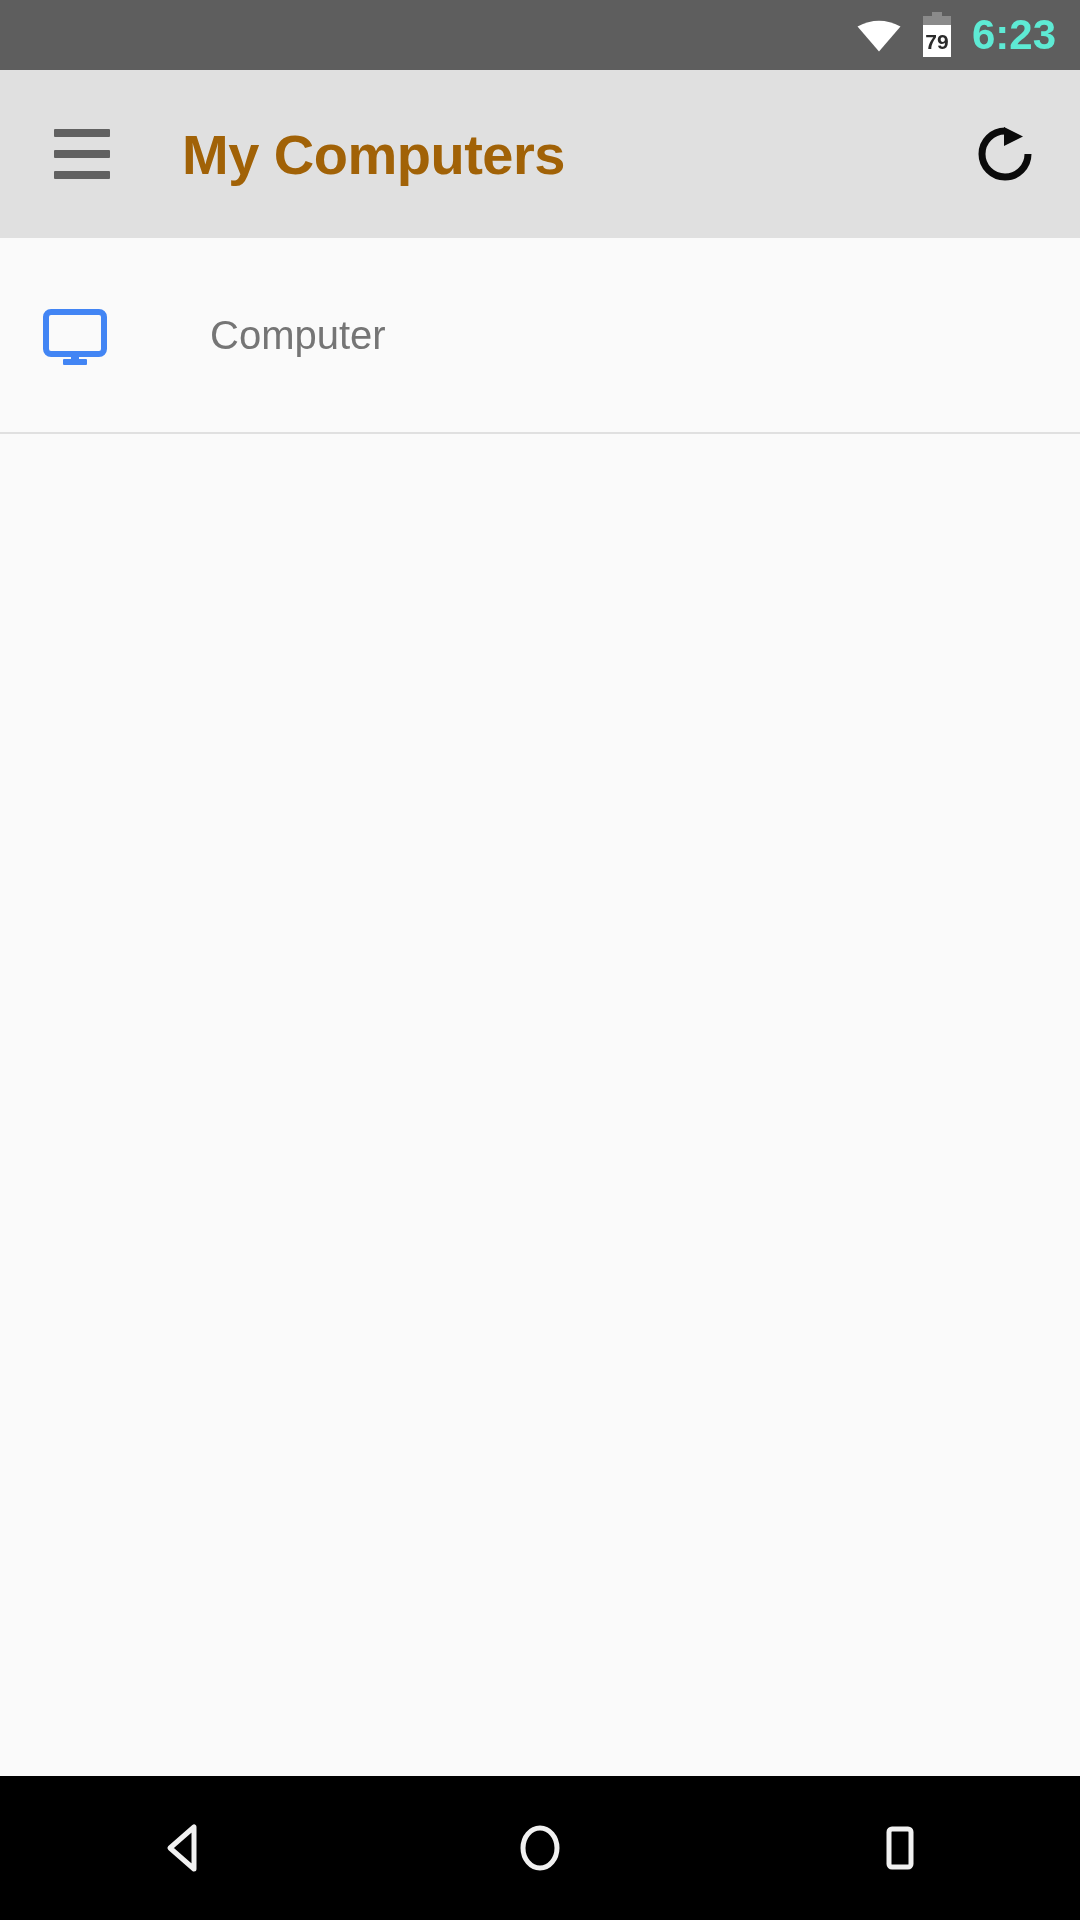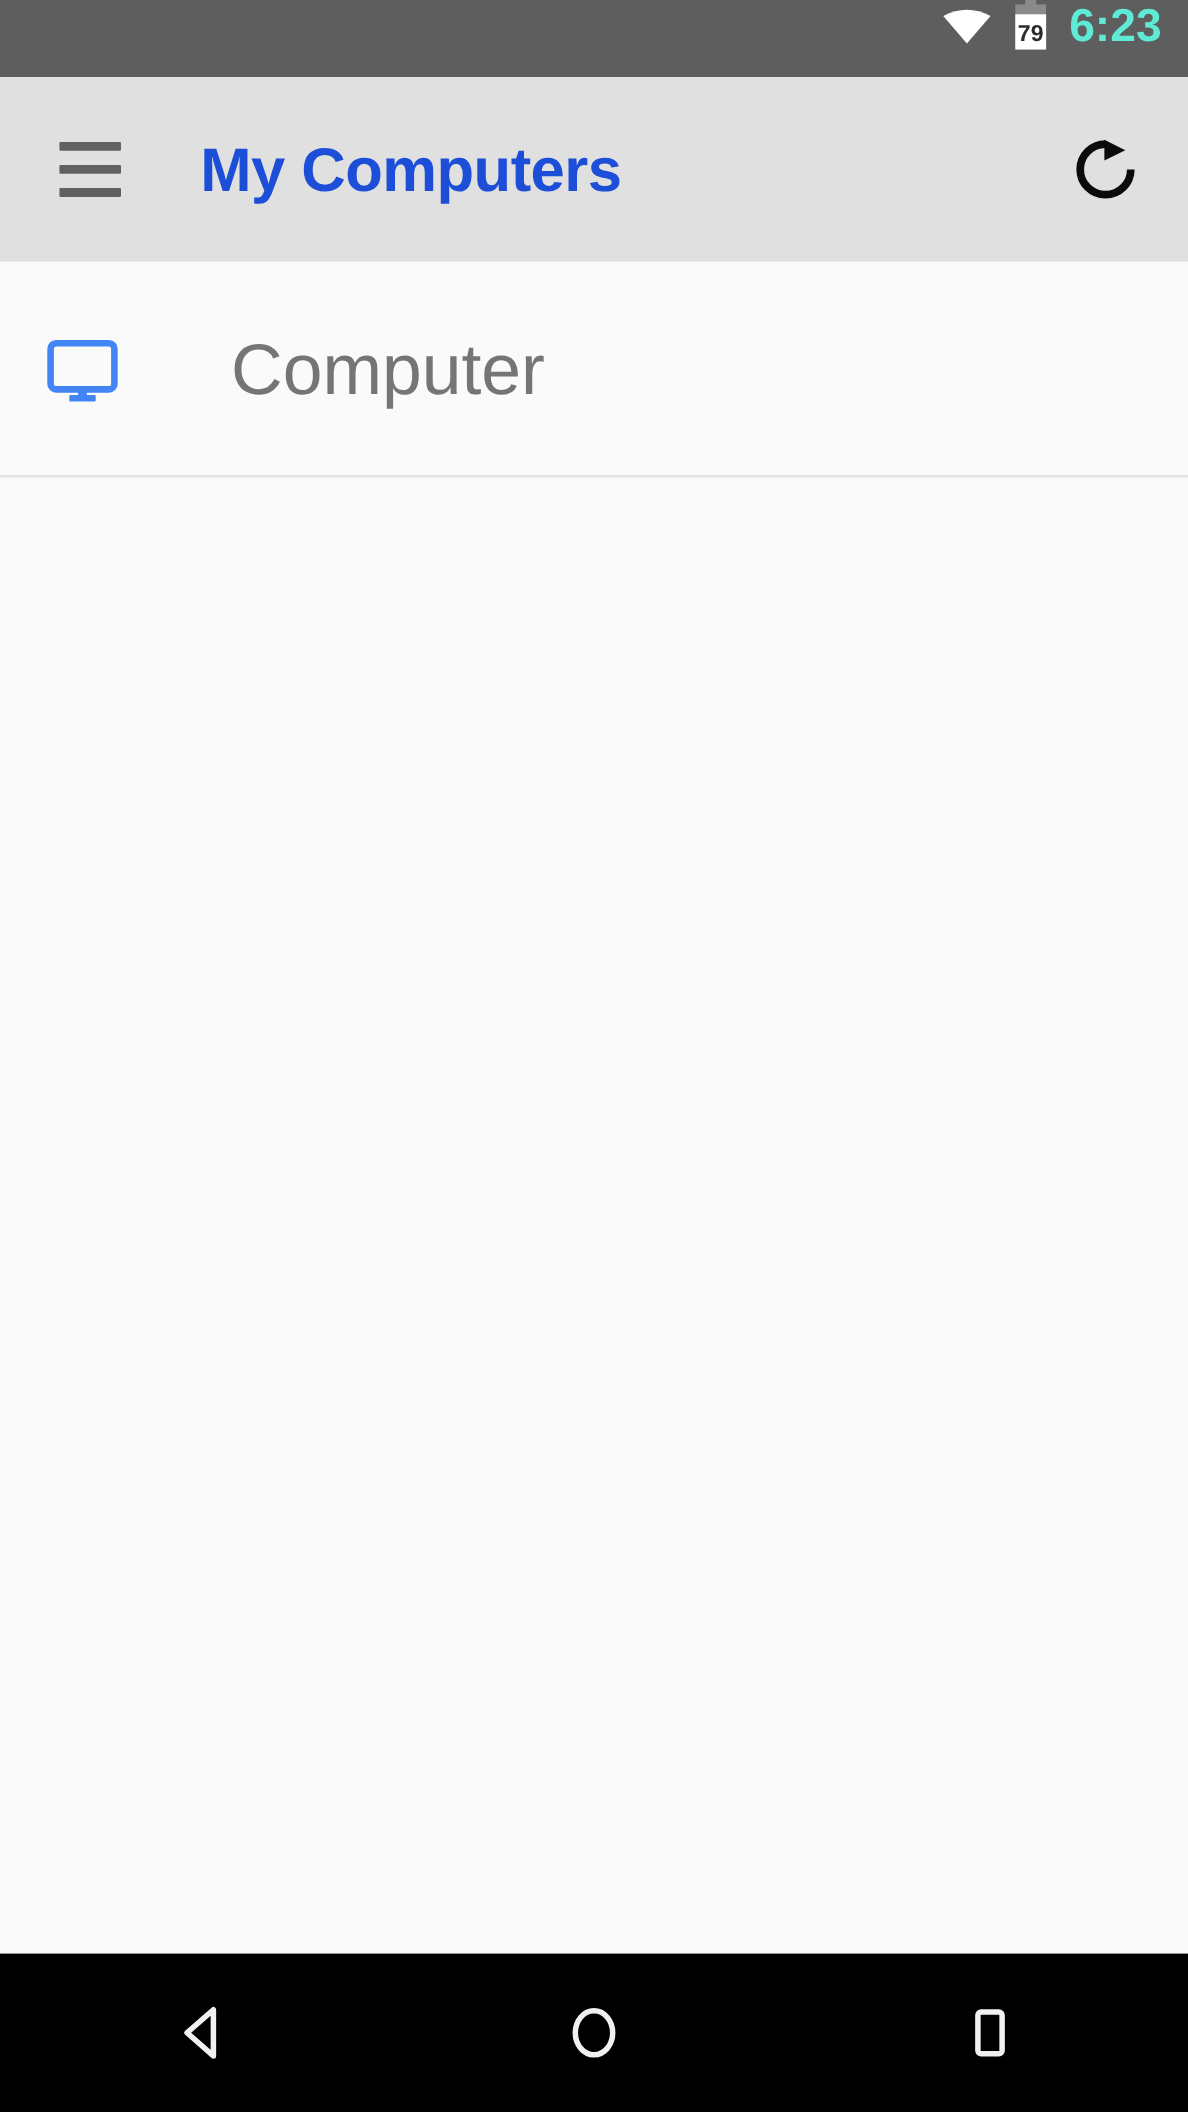--- a/index.html
+++ b/index.html
@@ -16,21 +16,21 @@
   }
 
   
   .status-bar {
     position: absolute;
     top: 0; left: 0;
     width: 1080px;
     height: 70px;
     background: #5e5e5e;
     display: flex;
-    align-items: flex-start;
+    align-items: center;
     justify-content: flex-end;
     box-sizing: border-box;
     padding-right: 24px;
   }
   .status-right {
     display: flex;
     align-items: center;
     gap: 18px;
   }
   .wifi-icon {
@@ -76,21 +76,21 @@
   }
   .menu-bar-line {
     width: 56px;
     height: 8px;
     background: #616161;
     border-radius: 1px;
   }
   .app-bar-title {
     font-size: 56px;
     font-weight: bold;
-    color: #1d4ed8;
+    color: #a16207;
     margin-left: 52px;
     letter-spacing: -0.5px;
     white-space: nowrap;
   }
   .app-bar-spacer { flex: 1; }
   .refresh-button {
     width: 110px;
     height: 110px;
     margin-right: 20px;
     display: flex;
@@ -121,21 +121,21 @@
     padding-left: 42px;
     cursor: pointer;
   }
   .monitor-icon {
     width: 66px;
     height: 66px;
     display: block;
     flex: none;
   }
   .list-item-label {
-    font-size: 65px;
+    font-size: 40px;
     color: #757575;
     margin-left: 102px;
     white-space: nowrap;
   }
   .divider {
     height: 2px;
     background: #e0e0e0;
     width: 1080px;
   }
 

